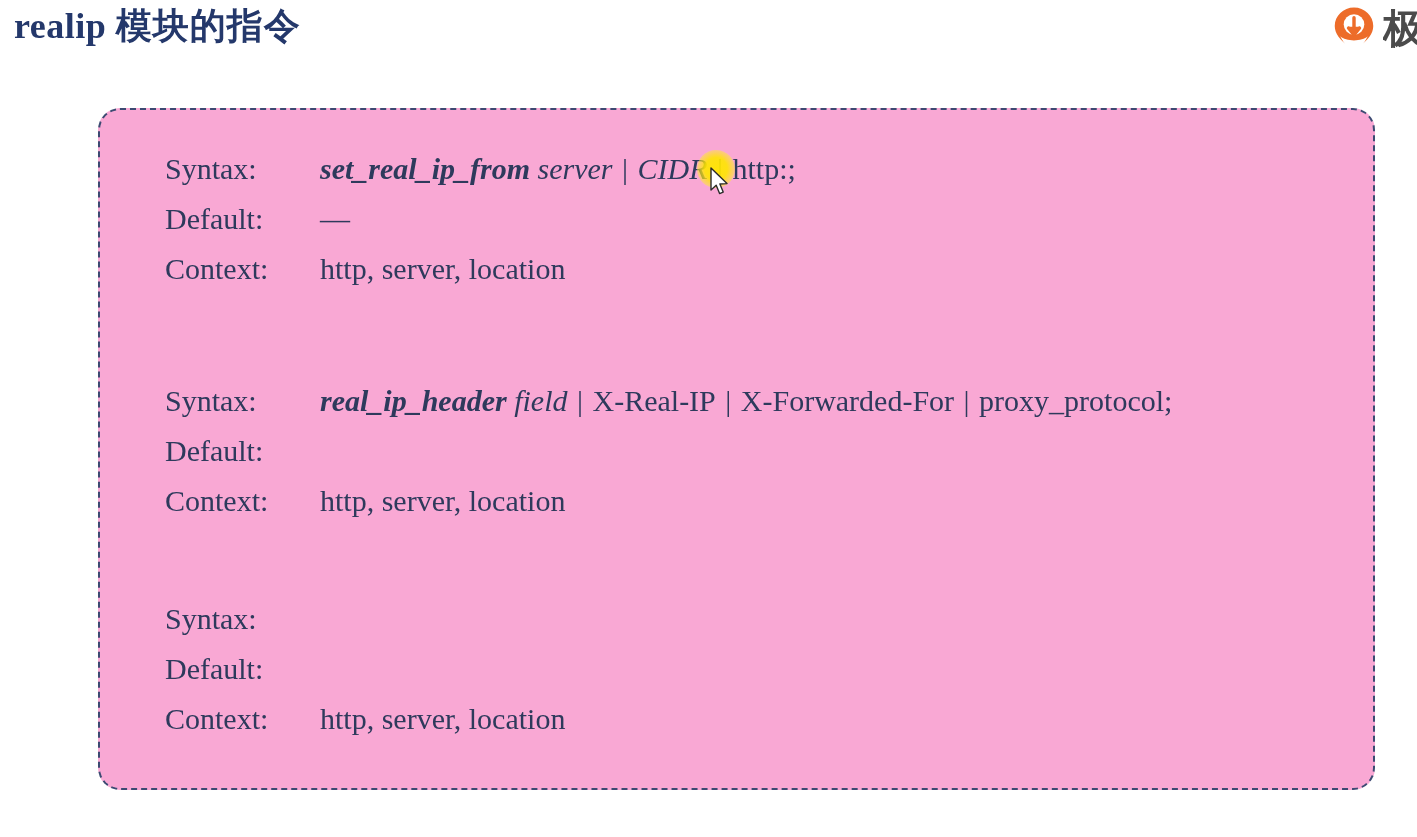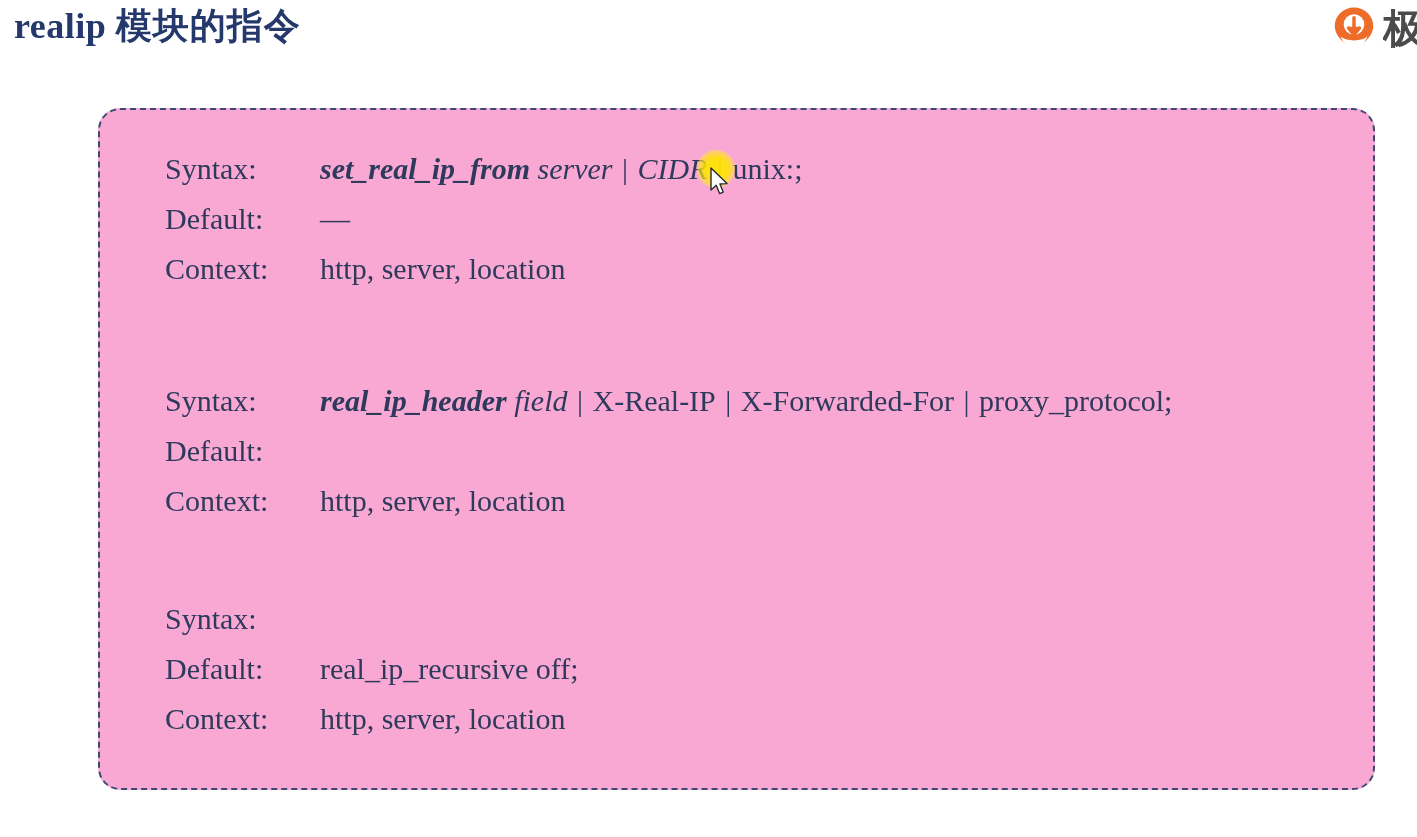--- a/index.html
+++ b/index.html
@@ -145,21 +145,21 @@
     <path d="M12 44 C20 52 44 52 52 44 C46 57 38 62 32 63 C26 62 18 57 12 44 Z" fill="#ffffff"></path>
   </svg>
   <div class="brand-text">极</div>
 </div>
 
 <div id="directives-panel">
 
   <div class="directive-block" id="block-0">
     <div class="directive-row">
       <div class="row-label">Syntax:</div>
-      <div class="row-value"><span class="d-name">set_real_ip_from</span>&nbsp;<span class="d-param">server</span><span class="d-sep"> | </span><span class="d-param">CIDR</span><span class="d-sep"> | </span><span>unix:;</span></div>
+      <div class="row-value"><span class="d-name">set_real_ip_from</span>&nbsp;<span class="d-param">server</span><span class="d-sep"> | </span><span class="d-param">CIDR</span><span class="d-sep"> | </span><span>http:;</span></div>
     </div>
     <div class="directive-row">
       <div class="row-label">Default:</div>
       <div class="row-value">—</div>
     </div>
     <div class="directive-row">
       <div class="row-label">Context:</div>
       <div class="row-value">http, server, location</div>
     </div>
   </div>
@@ -177,21 +177,20 @@
       <div class="row-value">http, server, location</div>
     </div>
   </div>
 
   <div class="directive-block" id="block-2">
     <div class="directive-row">
       <div class="row-label">Syntax:</div>
     </div>
     <div class="directive-row">
       <div class="row-label">Default:</div>
-      <div class="row-value">real_ip_recursive off;</div>
     </div>
     <div class="directive-row">
       <div class="row-label">Context:</div>
       <div class="row-value">http, server, location</div>
     </div>
   </div>
 
 </div>
 
 <div id="cursor-highlight"></div>

